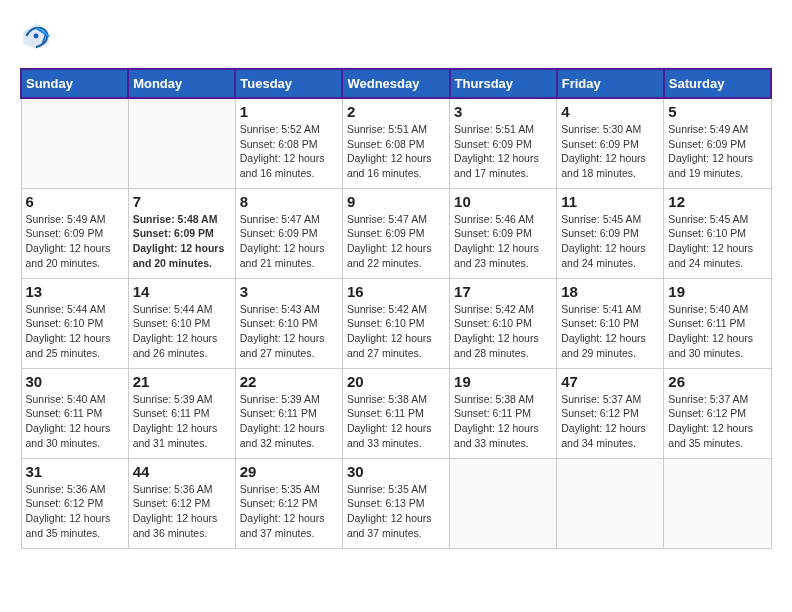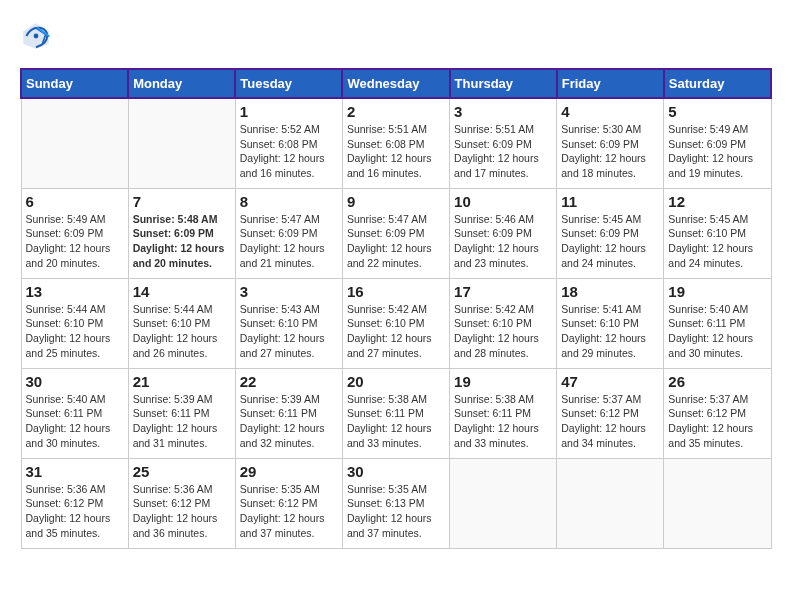--- a/index.html
+++ b/index.html
@@ -295,21 +295,21 @@
         </td>
       </tr>
       <tr class="week-row">
         <td>
           <span class="day-number">31</span>
           <div class="day-info" style="white-space: pre-line;">Sunrise: 5:36 AM
 Sunset: 6:12 PM
 Daylight: 12 hours and 35 minutes.</div>
         </td>
         <td>
-          <span class="day-number">25</span>
+          <span class="day-number">44</span>
           <div class="day-info" style="white-space: pre-line;">Sunrise: 5:36 AM
 Sunset: 6:12 PM
 Daylight: 12 hours and 36 minutes.</div>
         </td>
         <td>
           <span class="day-number">29</span>
           <div class="day-info" style="white-space: pre-line;">Sunrise: 5:35 AM
 Sunset: 6:12 PM
 Daylight: 12 hours and 37 minutes.</div>
         </td>

